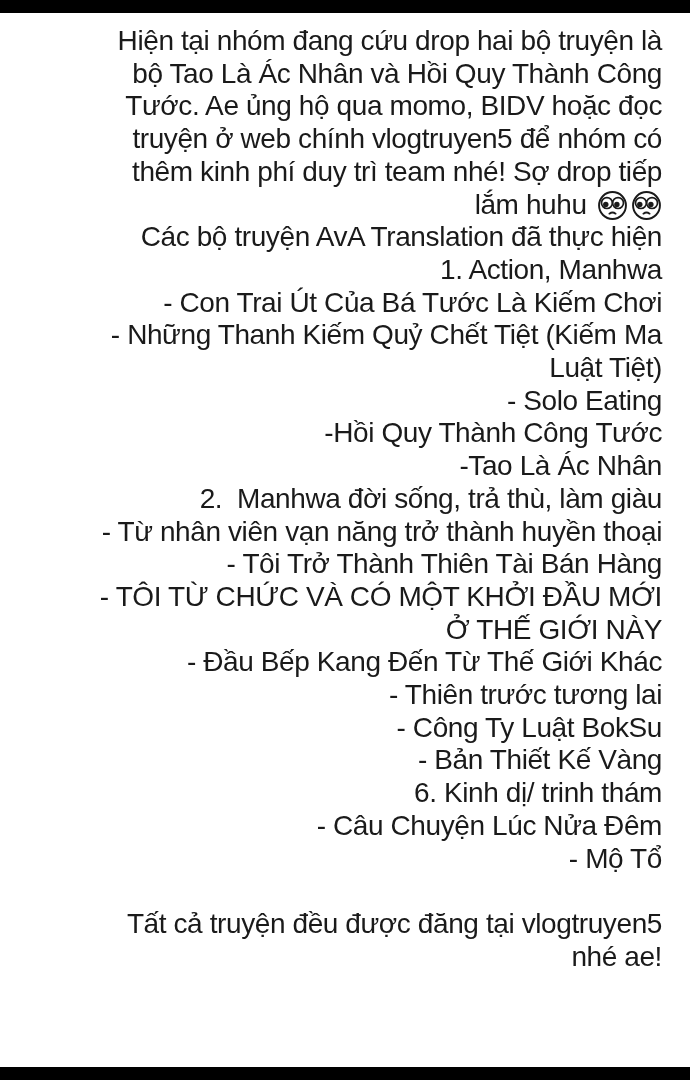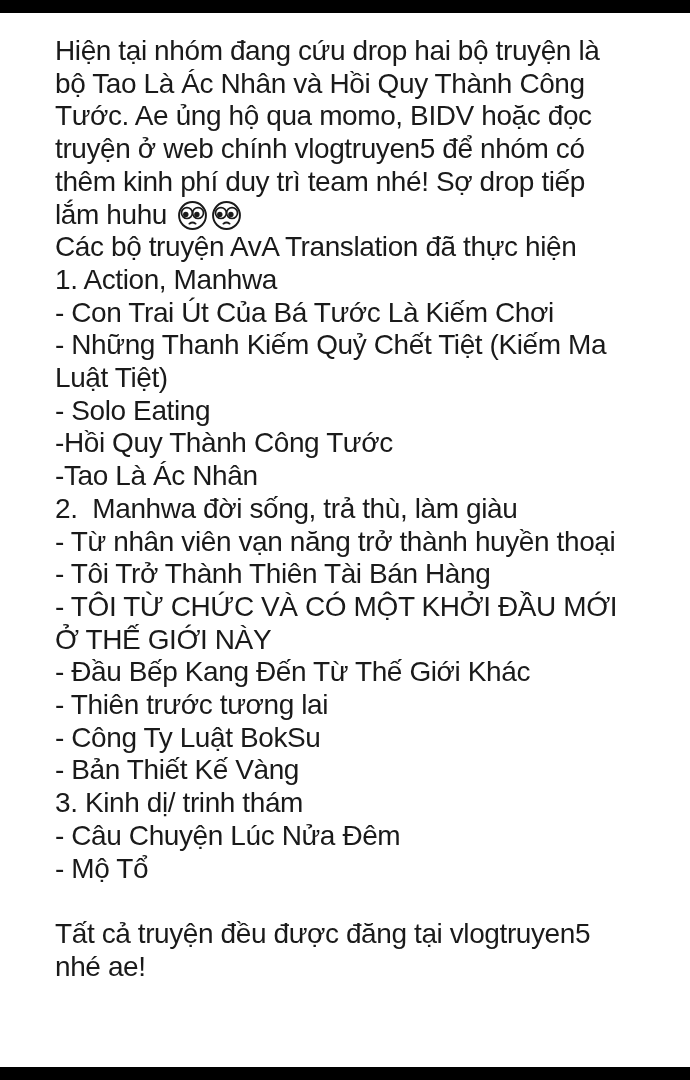--- a/index.html
+++ b/index.html
@@ -21,25 +21,26 @@
     height: 13px;
     background: var(--bar, #000000);
   }
   .panel-bar.top { top: 0; }
   .panel-bar.bottom { bottom: 0; }
   #text-block {
     position: absolute;
     top: 0;
     left: 0;
     right: 0;
-    padding: 35px 28px 0 55px;
+    padding: 25px 28px 0 55px;
     color: var(--ink, #1a1a1a);
     font-size: 28px;
     line-height: 32.7px;
     letter-spacing: -0.4px;
+    text-align: right;
   }
   .line {
     white-space: pre-wrap;
     min-height: 32.7px;
   }
   .emoji {
     width: 31px;
     height: 31px;
     vertical-align: -7px;
     margin-left: 3px;
@@ -81,21 +82,21 @@
     <div class="line"><span>-Tao Là Ác Nhân</span></div>
     <div class="line"><span>2.  Manhwa đời sống, trả thù, làm giàu</span></div>
     <div class="line"><span>- Từ nhân viên vạn năng trở thành huyền thoại</span></div>
     <div class="line"><span>- Tôi Trở Thành Thiên Tài Bán Hàng</span></div>
     <div class="line"><span>- TÔI TỪ CHỨC VÀ CÓ MỘT KHỞI ĐẦU MỚI</span></div>
     <div class="line"><span>Ở THẾ GIỚI NÀY</span></div>
     <div class="line"><span>- Đầu Bếp Kang Đến Từ Thế Giới Khác</span></div>
     <div class="line"><span>- Thiên trước tương lai</span></div>
     <div class="line"><span>- Công Ty Luật BokSu</span></div>
     <div class="line"><span>- Bản Thiết Kế Vàng</span></div>
-    <div class="line"><span>3. Kinh dị/ trinh thám</span></div>
+    <div class="line"><span>6. Kinh dị/ trinh thám</span></div>
     <div class="line"><span>- Câu Chuyện Lúc Nửa Đêm</span></div>
     <div class="line"><span>- Mộ Tổ</span></div>
     <div class="line"><span>&nbsp;</span></div>
     <div class="line"><span>Tất cả truyện đều được đăng tại vlogtruyen5</span></div>
     <div class="line"><span>nhé ae!</span></div>
   </main>
 
 <div class="panel-bar bottom"></div>
 
 </body></html>

